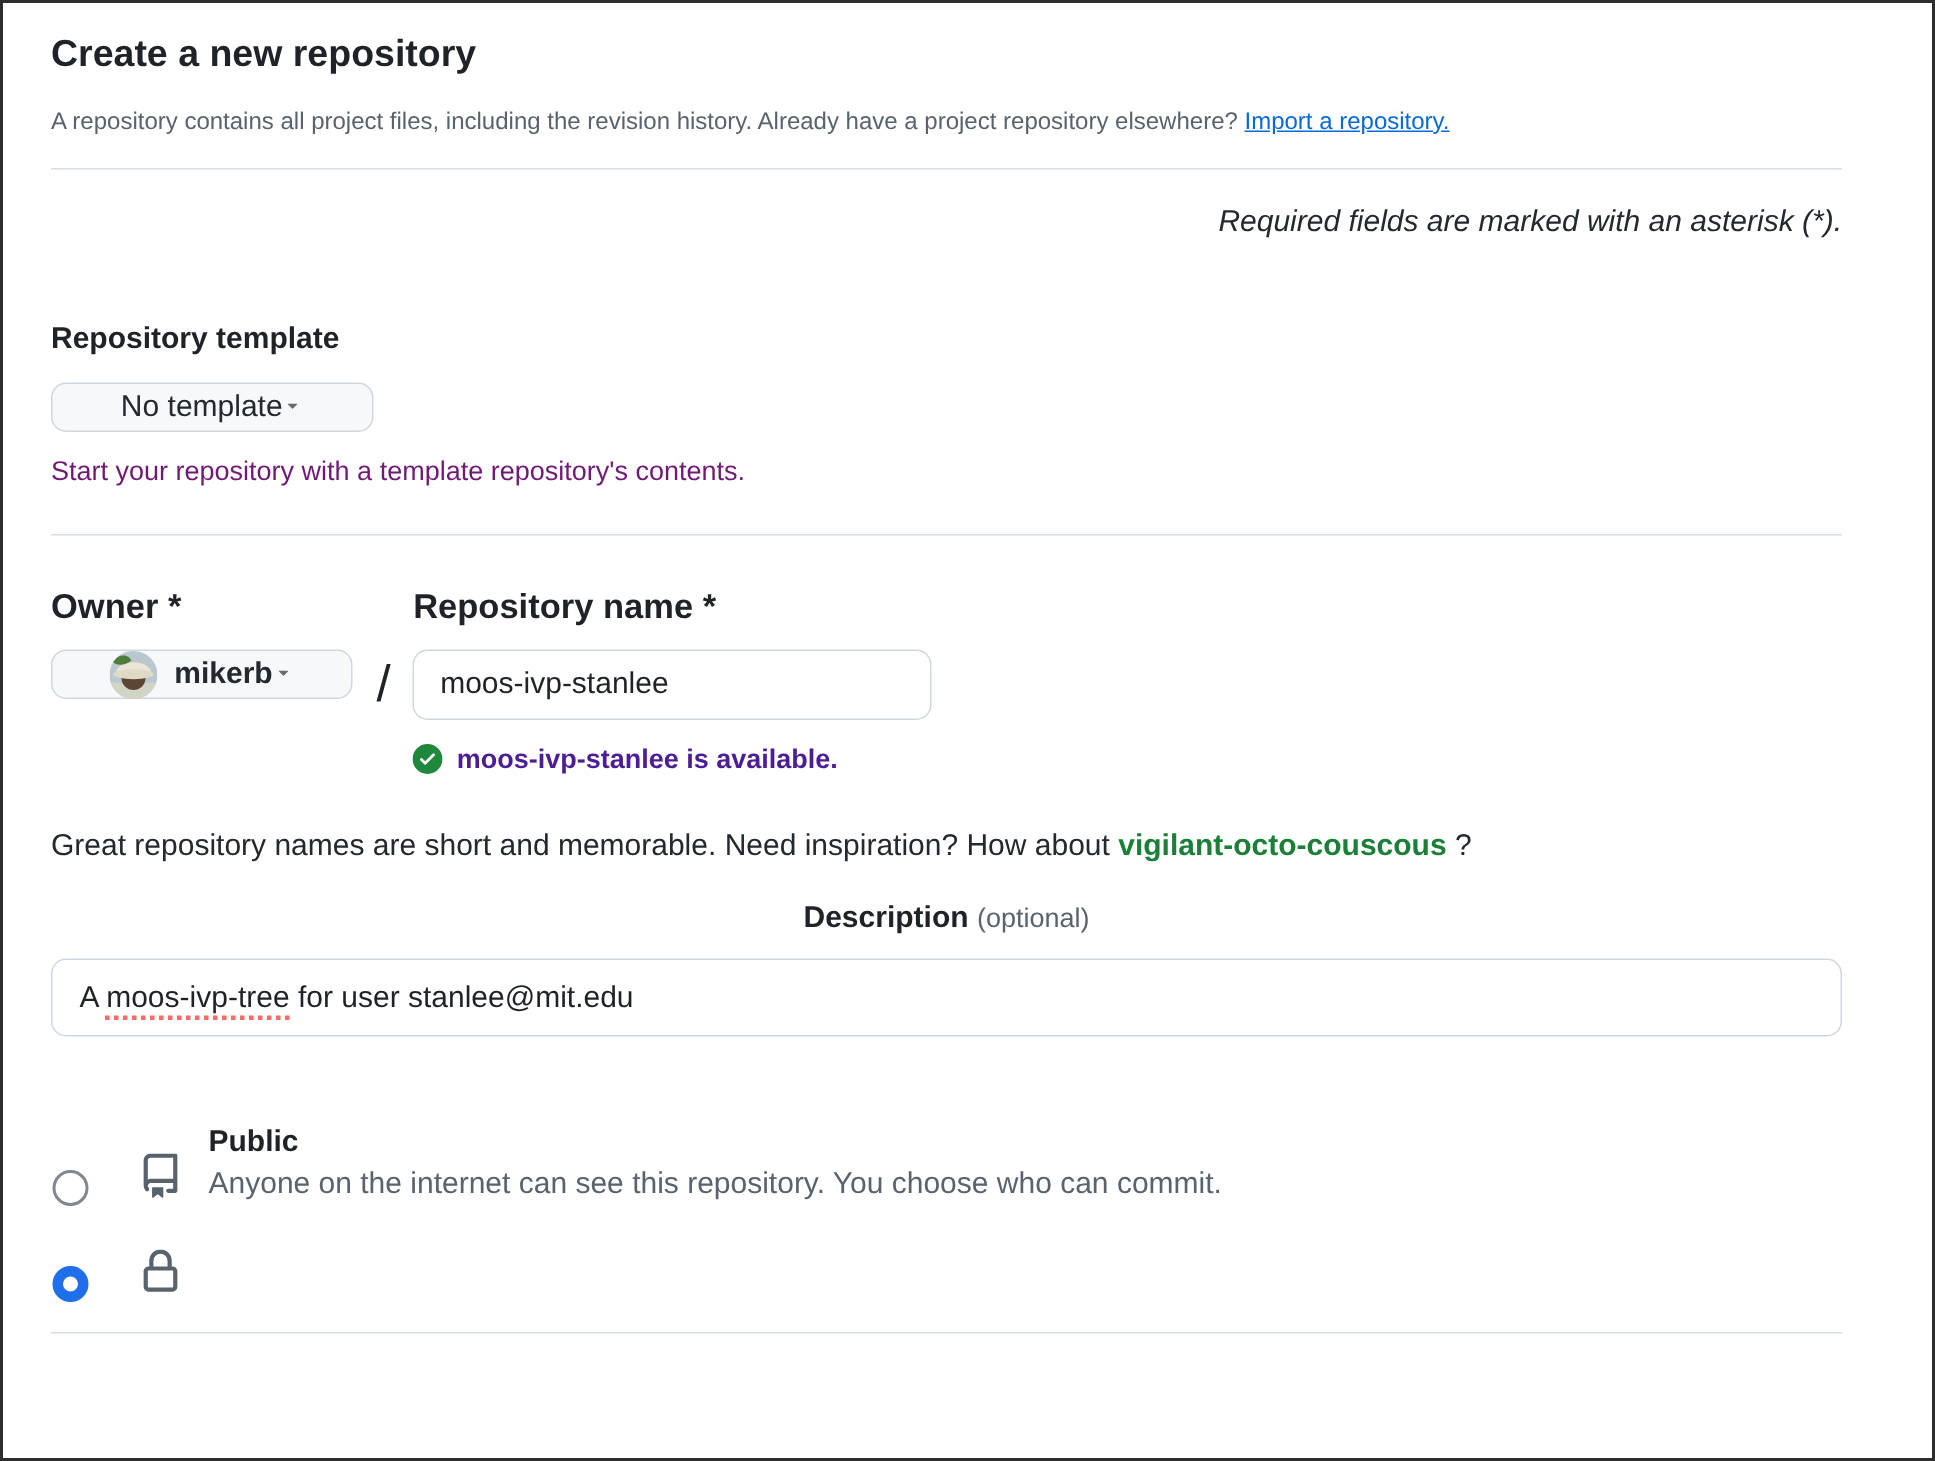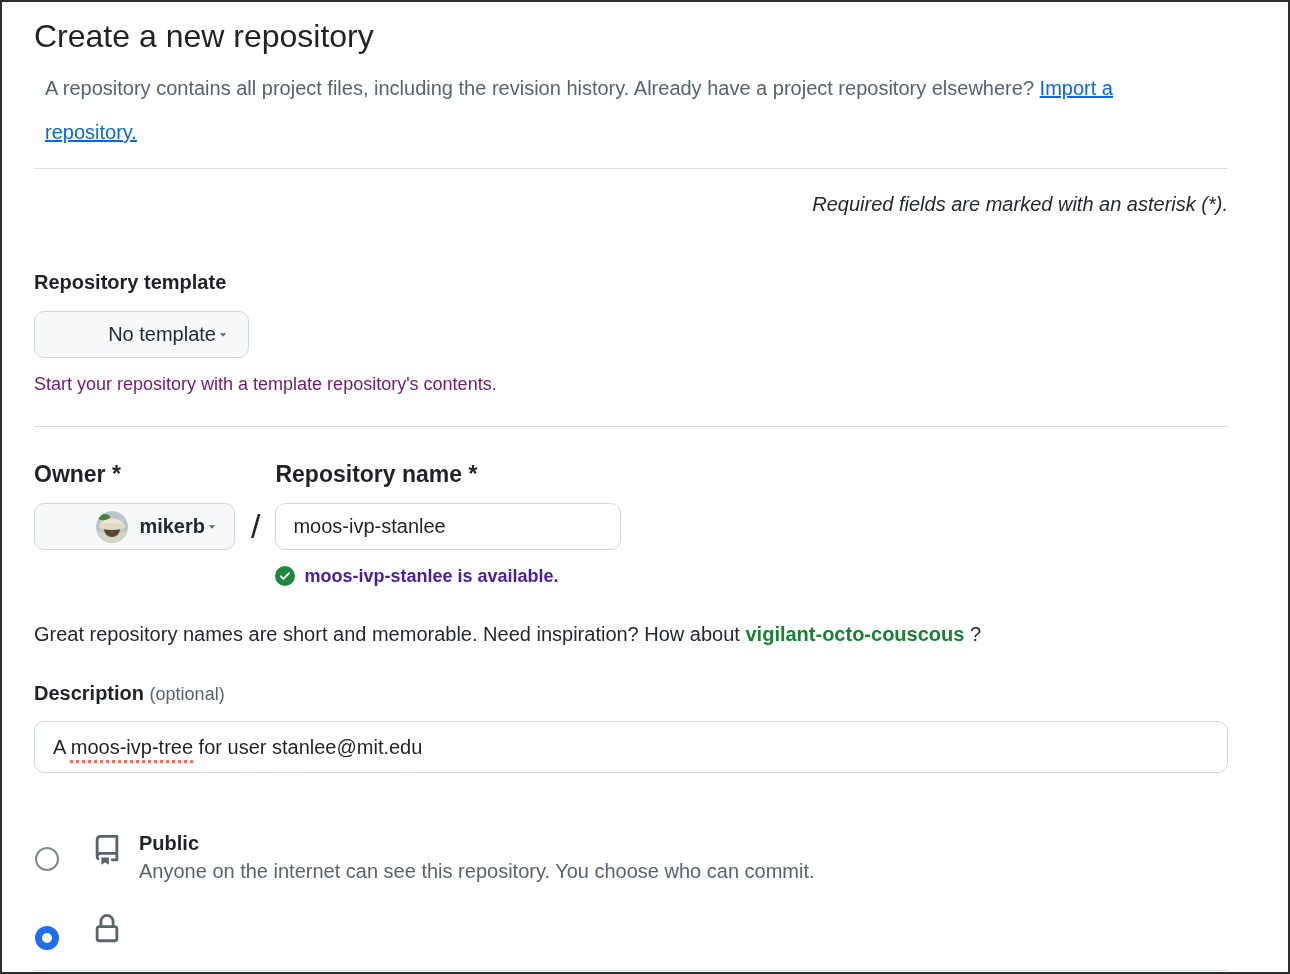--- a/index.html
+++ b/index.html
@@ -8,33 +8,33 @@
     width: 1290px; height: 974px;
     background: #ffffff;
     border: 2px solid #2d2d2d;
     overflow: hidden;
     font-family: "Liberation Sans", "DejaVu Sans", sans-serif;
     color: #1f2328;
   }
   .content { padding: 0 60px 0 32px; }
   hr.divider { border: 0; border-top: 1px solid #d8dee4; margin: 0; }
 
-  h1.page-title { font-size: 32px; font-weight: 400; margin: 14px 0 10px; line-height: 40px; }
+  h1.page-title { font-size: 25px; font-weight: 700; margin: 14px 0 10px; line-height: 40px; }
 
-  p.intro { font-size: 20px; line-height: 44px; color: #59636e; margin: 0 11px 14px; max-width: 1155px; }
+  p.intro { font-size: 16px; line-height: 32px; color: #59636e; margin: 0 0 14px; max-width: 1155px; }
   p.intro a { color: #0969da; text-decoration: underline; cursor: pointer; }
 
   p.required-note { font-style: italic; font-size: 20px; color: #24292f; margin: 23px 0 0; line-height: 24px; text-align: right; }
 
   .section-label { font-size: 20px; font-weight: 700; line-height: 24px; margin: 0; color: #1f2328; }
   .template-label { margin-top: 54px; }
 
   .select-button {
-    display: inline-flex; align-items: center; justify-content: flex-end;
-    height: 47px; background: #f6f8fa;
+    display: inline-flex; align-items: center; justify-content: center;
+    height: 33px; background: #f6f8fa;
     border: 1px solid #d0d7de; border-radius: 10px;
     font-family: inherit; font-size: 20px; font-weight: 500; color: #24292f;
     padding: 0 18px; cursor: pointer;
   }
   #template-button { width: 215px; margin-top: 17px; }
 
   p.helper { font-size: 18px; color: #701a75; margin: 15px 0 0; line-height: 22px; }
   hr.hr2 { margin-top: 31px; }
 
   .owner-repo { display: flex; margin-top: 35px; align-items: flex-start; }
@@ -48,39 +48,39 @@
     width: 346px; height: 47px;
     border: 1px solid #d0d7de; border-radius: 10px;
     font-family: inherit; font-size: 20px; color: #1f2328;
     padding: 0 17px; outline: none; display: block;
   }
   .availability { display: flex; align-items: center; gap: 9px; margin-top: 15px; font-size: 18px; font-weight: 700; color: #4c1d95; line-height: 22px; }
 
   p.suggestion { font-size: 20px; color: #24292f; margin: 34px 0 0; line-height: 26px; }
   .suggested { color: #1a7f37; font-weight: 700; }
 
-  .desc-label { margin-top: 34px; }
+  .desc-label { margin-top: 23px; text-align: center; }
   .optional { font-weight: 500; font-size: 18px; color: #59636e; }
 
   .desc-input {
     margin-top: 15px; width: 100%; height: 52px;
     border: 1px solid #d0d7de; border-radius: 10px;
     font-size: 20px; color: #1f2328;
     display: flex; align-items: center; padding: 0 18px;
     white-space: pre; cursor: text;
   }
   .desc-input span { white-space: pre; }
   .misspelled {
     text-decoration: underline dotted #fa6b63;
     text-decoration-thickness: 2.5px;
     text-underline-offset: 6px;
   }
 
   .visibility { margin-top: 57px; display: flex; flex-direction: column; gap: 23px; }
-  .vis-row { display: flex; align-items: flex-start; }
+  .vis-row { display: flex; align-items: flex-end; }
   .radio {
     width: 24px; height: 24px; border-radius: 50%;
     border: 2px solid #80878e; background: #fff;
     margin: 17px 0 0 1px; flex: none; cursor: pointer;
   }
   .radio.checked { border: 7px solid #1f6feb; }
   .vis-icon { margin: 5px 0 0 33px; flex: none; }
   .vis-text { margin-left: 17px; }
   .vis-label { font-size: 20px; font-weight: 700; line-height: 26px; color: #1f2328; }
   .vis-desc { font-size: 20px; color: #59636e; line-height: 30px; }

